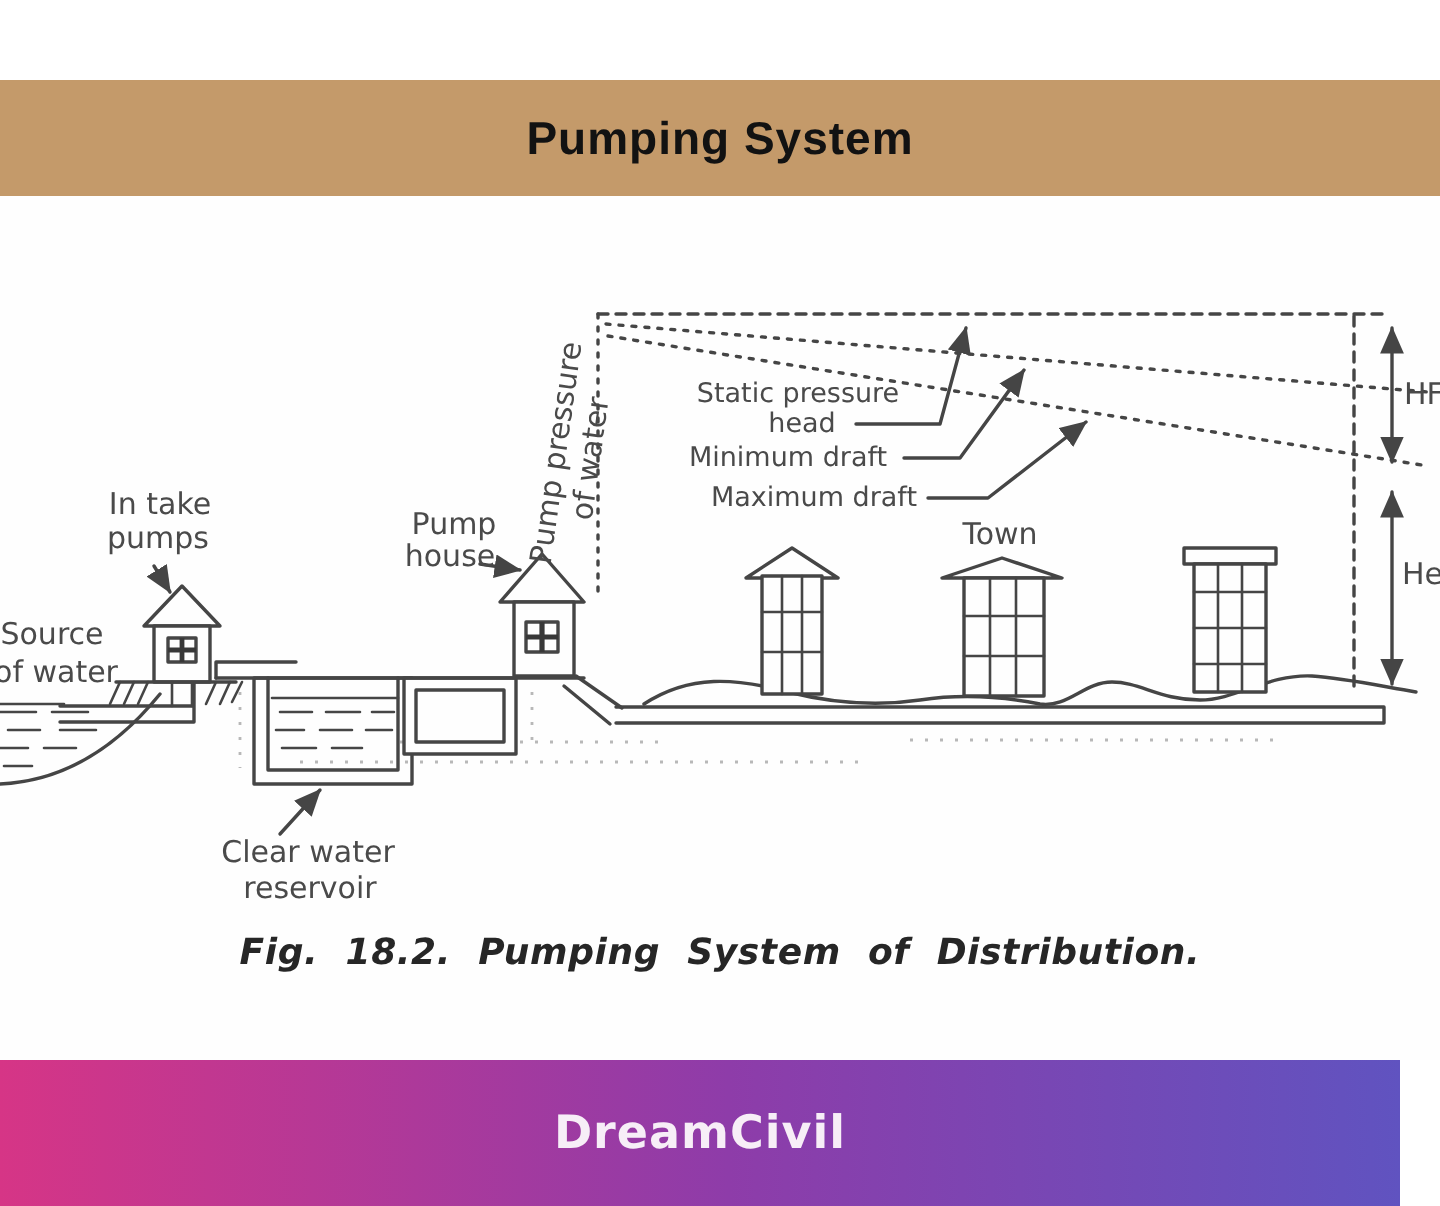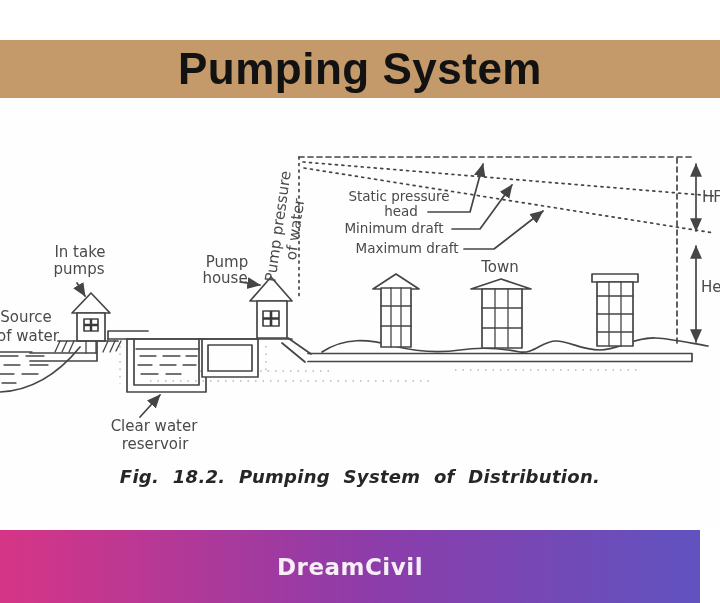--- a/index.html
+++ b/index.html
@@ -3,21 +3,21 @@
 <meta charset="utf-8">
 <style>
   * { margin:0; padding:0; box-sizing:border-box; }
   body { width:720px; height:603px; overflow:hidden; background:#fff;
          font-family:"DejaVu Sans", sans-serif; }
   .page { position:relative; width:720px; height:603px; background:#fff; overflow:hidden; }
 
   .title-band { position:absolute; left:0; top:40px; width:720px; height:58px;
                 background:#c49a6a; display:flex; align-items:center; justify-content:center; }
   .title-band h1 { font-family:"Liberation Sans", sans-serif; font-weight:bold;
-                   font-size:44px; letter-spacing:0.5px; color:#121212; }
+                   font-size:23px; letter-spacing:0.5px; color:#121212; }
 
   .figure-area { position:absolute; left:0; top:100px; width:720px; height:430px;
                  background:#fefefe; }
   .figure-area svg { display:block; }
 
   .caption { position:absolute; left:0; top:466px; width:720px; text-align:center;
              font-family:"DejaVu Sans", sans-serif; font-style:italic; font-weight:bold;
              font-size:18px; word-spacing:7px; letter-spacing:0.3px; color:#262626; }
 
   .footer { position:absolute; left:0; top:530px; width:700px; height:73px;

